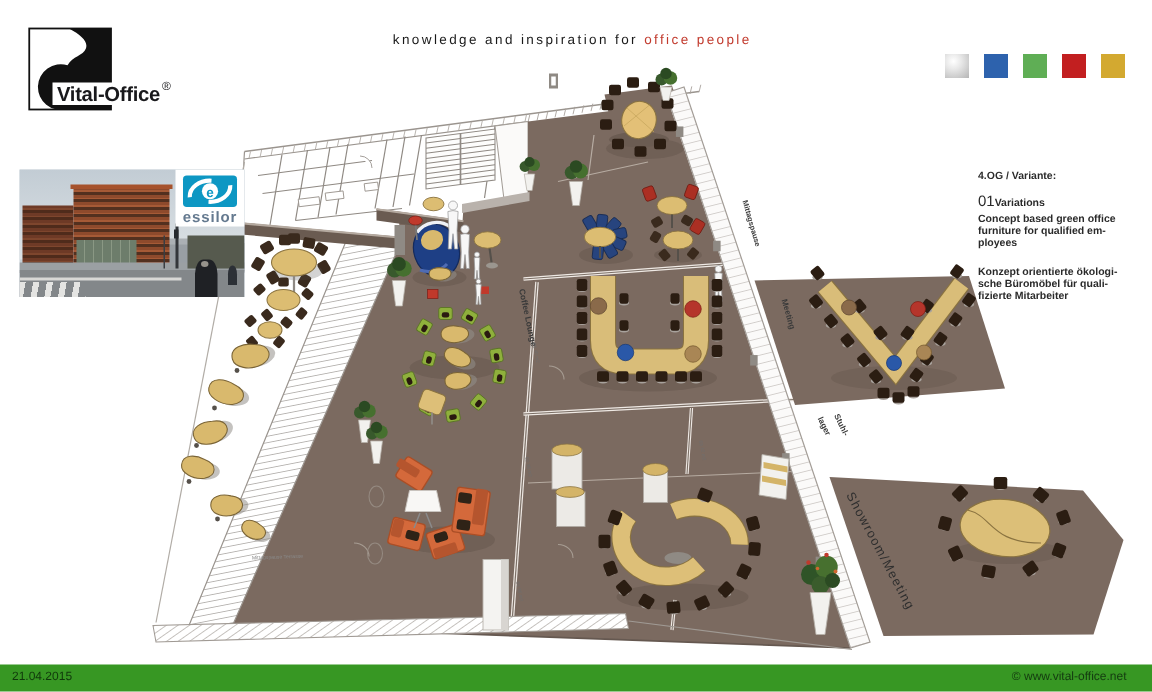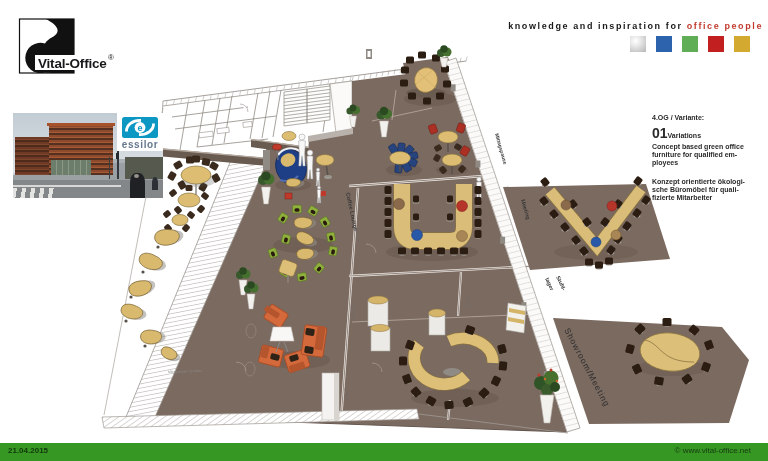--- a/index.html
+++ b/index.html
@@ -803,32 +803,32 @@
       </clipPath>
     </defs>
 <g clip-path="url(#lgc)">
       <path d="M46,19 C54.5,23.5 59,28 57.2,32.5 C55.5,37 48.5,37.5 45,43.5 A15.2,15.2 0 1 0 44,72.8 L74,73.5 L74,19 Z" fill="#111"></path>
     </g>
 <rect x="35" y="55" width="130" height="15" fill="#fff"></rect>
 <text x="38" y="67.5" font-size="13.5" font-weight="bold" fill="#19191c" letter-spacing="-0.2" font-family="Liberation Sans,sans-serif">Vital-Office</text>
 <text x="108" y="60" font-size="8" fill="#19191c" font-family="Liberation Sans,sans-serif">®</text>
 </svg>
 
-<div class="abs" style="left:0;top:21px;width:763px;text-align:right;font-size:9px;font-weight:bold;letter-spacing:1.6px;color:#191919;white-space:nowrap">knowledge and inspiration for <span style="color:#c23b2e">office people</span></div>
+<div class="abs" style="left:0;top:21px;width:763px;text-align:center;font-size:9px;font-weight:normal;letter-spacing:1.6px;color:#191919;white-space:nowrap">knowledge and inspiration for <span style="color:#c23b2e">office people</span></div>
 
 <div class="abs" style="left:630px;top:36px;width:16px;height:16px;background:radial-gradient(circle at 35% 30%,#ffffff 0%,#e8e8e8 35%,#b5b5b5 100%)"></div>
 <div class="abs" style="left:656px;top:36px;width:16px;height:16px;background:#2d62ad"></div>
 <div class="abs" style="left:682px;top:36px;width:16px;height:16px;background:#5fae55"></div>
 <div class="abs" style="left:708px;top:36px;width:16px;height:16px;background:#c21f20"></div>
 <div class="abs" style="left:734px;top:36px;width:16px;height:16px;background:#d3a930"></div>
 
 <div class="abs" style="left:652px;top:114px;width:110px;font-size:7px;font-weight:bold;color:#2a2a2a">4.OG / Variante:</div>
 
-<div class="abs" style="left:652px;top:124px;width:110px;color:#2a2a2a"><span style="font-size:14px;font-weight:bold">01</span><span style="font-size:7px;font-weight:bold">Variations</span></div>
+<div class="abs" style="left:652px;top:124px;width:110px;color:#2a2a2a"><span style="font-size:10px;font-weight:normal">01</span><span style="font-size:7px;font-weight:bold">Variations</span></div>
 
 <div class="abs" style="left:652px;top:143px;width:110px;font-size:7px;font-weight:bold;color:#2a2a2a;line-height:7.9px">Concept based green office<br>furniture for qualified em-<br>ployees</div>
 
 <div class="abs" style="left:652px;top:178px;width:110px;font-size:7px;font-weight:bold;color:#2a2a2a;line-height:7.9px">Konzept orientierte ökologi-<br>sche Büromöbel für quali-<br>fizierte Mitarbeiter</div>
 
 <div class="abs" style="left:0;top:443px;width:768px;height:18px;background:#379723"></div>
 
-<div class="abs" style="left:8px;top:446px;font-size:8px;font-weight:bold;color:#10380b">21.04.2015</div>
+<div class="abs" style="left:8px;top:446px;font-size:8px;font-weight:normal;color:#10380b">21.04.2015</div>
 
 <div class="abs" style="left:0;top:446px;width:751px;text-align:right;font-size:8px;font-weight:normal;color:#143a10">© www.vital-office.net</div>
 </body></html>

